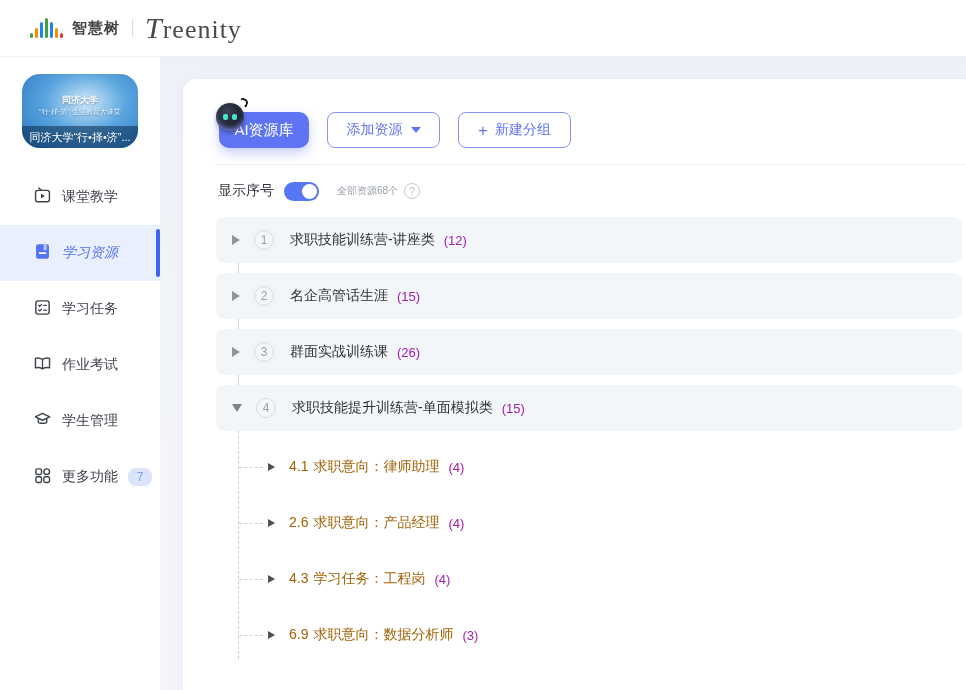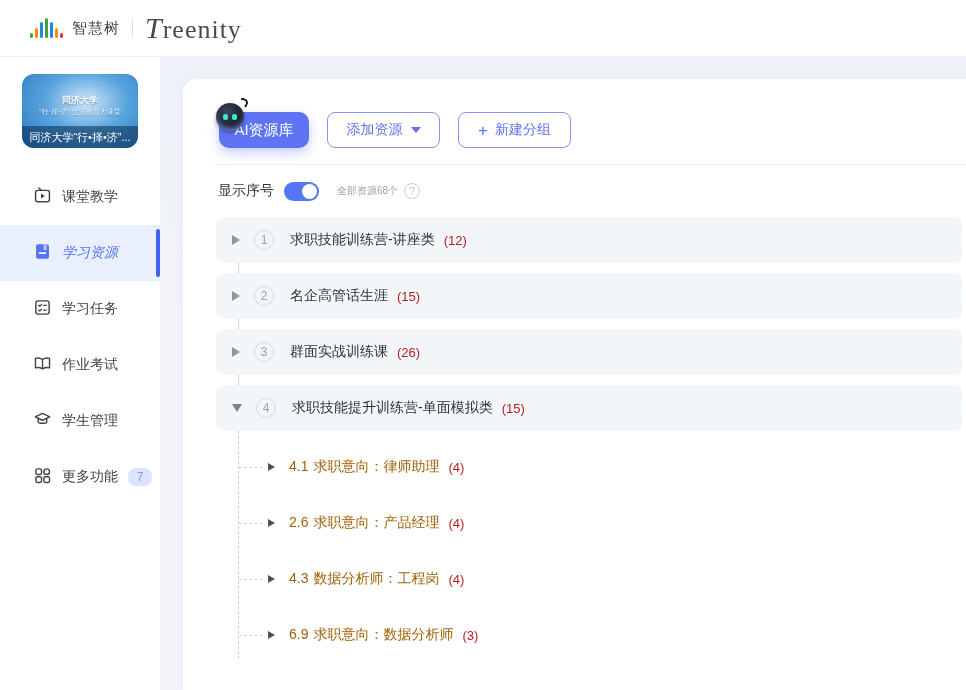--- a/index.html
+++ b/index.html
@@ -6,28 +6,28 @@
   html,body { width:966px; height:690px; }
   body { font-family:"Liberation Sans", sans-serif; background:#fff; overflow:hidden; }
   .stage { position:relative; width:966px; height:690px; overflow:hidden; background:#fff; }
 
   
   .header { position:absolute; left:0; top:0; width:966px; height:57px; background:#fff;
             border-bottom:1px solid #eef0f3; z-index:30; display:flex; align-items:center; }
   .logo-wrap { display:flex; align-items:center; margin-left:30px; }
   .bars { display:flex; align-items:flex-end; height:20px; margin-right:7px; }
   .bars i { display:block; width:3px; margin-right:2px; border-radius:1.5px; }
-  .brand-cn { font-size:15px; font-weight:400; color:#454545; letter-spacing:1px; }
+  .brand-cn { font-size:15px; font-weight:700; color:#454545; letter-spacing:1px; }
   .logo-divider { width:1px; height:18px; background:#ddd; margin:0 12px; }
   .brand-en { font-family:"Liberation Serif", serif; font-size:26px; color:#4a4a4a; letter-spacing:1px; }
   .brand-en::first-letter { font-style:italic; font-size:30px; }
 
   
   .sidebar { position:absolute; left:0; top:57px; width:160px; height:633px; background:#fff; z-index:20; }
-  .course-thumb { position:absolute; left:22px; top:17px; width:116px; height:74px; border-radius:12px;
+  .course-thumb { position:absolute; left:22px; top:17px; width:116px; height:74px; border-radius:18px;
                   overflow:hidden; cursor:pointer;
                   background:radial-gradient(ellipse at 55% 38%, #cfe9fa 0%, #5aa5de 45%, #2a77c2 95%); }
   .thumb-line1 { position:absolute; left:0; right:0; top:20px; text-align:center; color:#fff;
                  font-size:9px; font-weight:700; text-shadow:0 1px 2px rgba(20,60,120,.6); }
   .thumb-line2 { position:absolute; left:0; right:0; top:33px; text-align:center; color:#eaf5ff;
                  font-size:7px; text-shadow:0 1px 2px rgba(20,60,120,.6); white-space:nowrap; }
   .thumb-caption { position:absolute; left:0; right:0; bottom:0; height:22px; line-height:22px;
                    background:rgba(10,38,70,.52); color:#fff; font-size:11px; text-align:center;
                    white-space:nowrap; overflow:hidden; }
   .nav { position:absolute; left:0; top:112px; width:160px; }
@@ -83,21 +83,21 @@
   
   .group-row { position:absolute; left:33px; right:4px; height:46px; background:#f3f6f9; border-radius:8px;
                display:flex; align-items:center; padding-left:16px; cursor:pointer; }
   .caret-right { width:0; height:0; border-left:8px solid #8f959e; border-top:5px solid transparent;
                  border-bottom:5px solid transparent; cursor:pointer; flex:0 0 auto; }
   .caret-down { width:0; height:0; border-top:8px solid #7d838d; border-left:5px solid transparent;
                 border-right:5px solid transparent; cursor:pointer; flex:0 0 auto; }
   .num-circle { width:20px; height:20px; border:1px solid #d7dade; border-radius:50%; margin-left:14px;
                 color:#9ba1ab; font-size:12px; line-height:19px; text-align:center; flex:0 0 auto; }
   .row-title { font-size:14px; color:#2e3137; margin-left:16px; }
-  .row-count { font-size:13px; color:#b91c1c; margin-left:9px; }
+  .row-count { font-size:13px; color:#a21caf; margin-left:9px; }
 
   .sub-row { position:absolute; left:85px; right:4px; height:46px; display:flex; align-items:center; cursor:pointer; }
   .sub-caret { width:0; height:0; border-left:7px solid #4c5057; border-top:4.5px solid transparent;
                border-bottom:4.5px solid transparent; cursor:pointer; flex:0 0 auto; }
   .sub-text { font-size:14px; color:#a16207; margin-left:14px; }
   .sub-text .pfx { margin-right:5px; }
 
   .guide-v { position:absolute; width:1px; border-left:1px dashed #ccd1d8; left:55px; }
   .guide-h { position:absolute; height:1px; border-top:1px dashed #ccd1d8; left:56px; width:24px; }
 </style>
@@ -280,21 +280,21 @@
     </div>
 
     <div class="sub-row" style="top:421px">
       <span class="sub-caret"></span>
       <span class="sub-text"><span class="pfx">2.6</span><span>求职意向：产品经理</span></span>
       <span class="row-count">(4)</span>
     </div>
 
     <div class="sub-row" style="top:477px">
       <span class="sub-caret"></span>
-      <span class="sub-text"><span class="pfx">4.3</span><span>数据分析师：工程岗</span></span>
+      <span class="sub-text"><span class="pfx">4.3</span><span>学习任务：工程岗</span></span>
       <span class="row-count">(4)</span>
     </div>
 
     <div class="sub-row" style="top:533px">
       <span class="sub-caret"></span>
       <span class="sub-text"><span class="pfx">6.9</span><span>求职意向：数据分析师</span></span>
       <span class="row-count">(3)</span>
     </div>
 
   </div>

